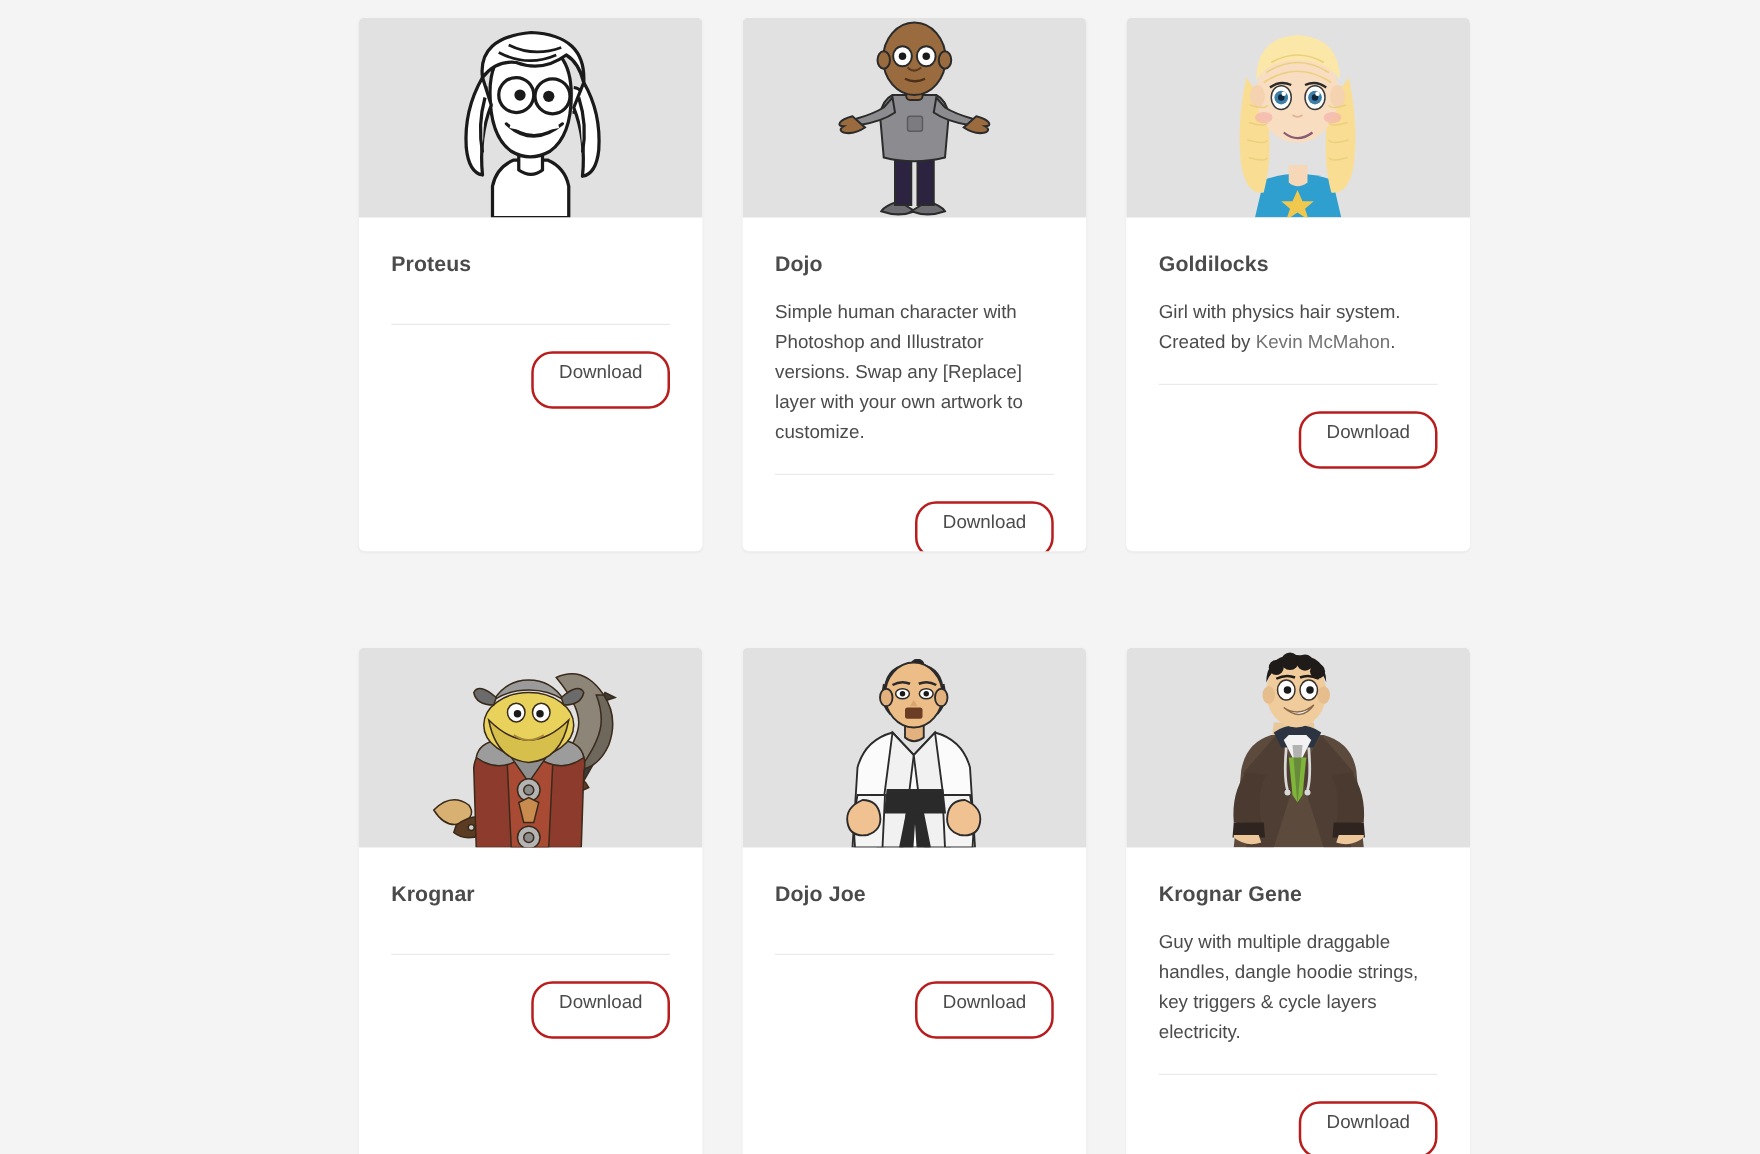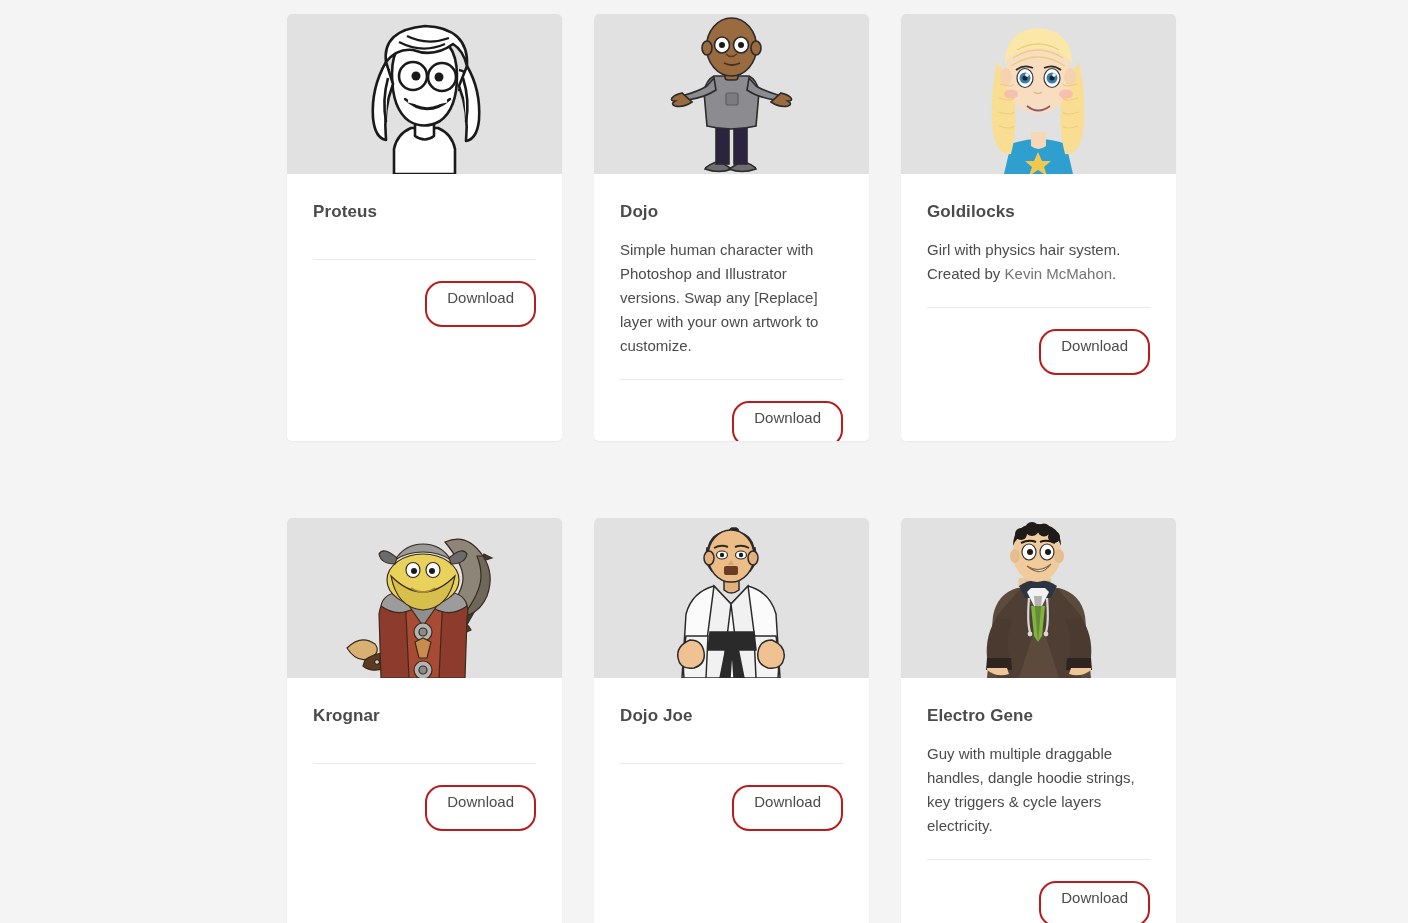--- a/index.html
+++ b/index.html
@@ -359,21 +359,21 @@
         <ellipse cx="128" cy="34" rx="7" ry="8" fill="#ffffff" stroke="#3a3028" stroke-width="1.2"></ellipse>
         <ellipse cx="146" cy="34" rx="7" ry="8" fill="#ffffff" stroke="#3a3028" stroke-width="1.2"></ellipse>
         <circle cx="129" cy="34" r="3" fill="#1a1a1a"></circle>
         <circle cx="147" cy="34" r="3" fill="#1a1a1a"></circle>
         <path d="M120 25 q8 -4 15 -1" fill="none" stroke="#1f1b18" stroke-width="2"></path>
         <path d="M154 25 q-8 -4 -15 -1" fill="none" stroke="#1f1b18" stroke-width="2"></path>
         <path d="M126 48 q12 8 24 -2 q-10 14 -24 2 z" fill="#ffffff" stroke="#8a6a4a" stroke-width="1.2"></path>
       </svg>
     </div>
     <div class="card-body">
-      <div class="card-title">Electro Gene</div>
+      <div class="card-title">Krognar Gene</div>
       <div class="card-desc">Guy with multiple draggable handles, dangle hoodie strings, key triggers &amp; cycle layers electricity.</div>
       <div class="divider"></div>
       <div class="card-actions">
         <button class="download-btn">Download</button>
       </div>
       <div class="spacer"></div>
     </div>
   </div>
 
 </div>

